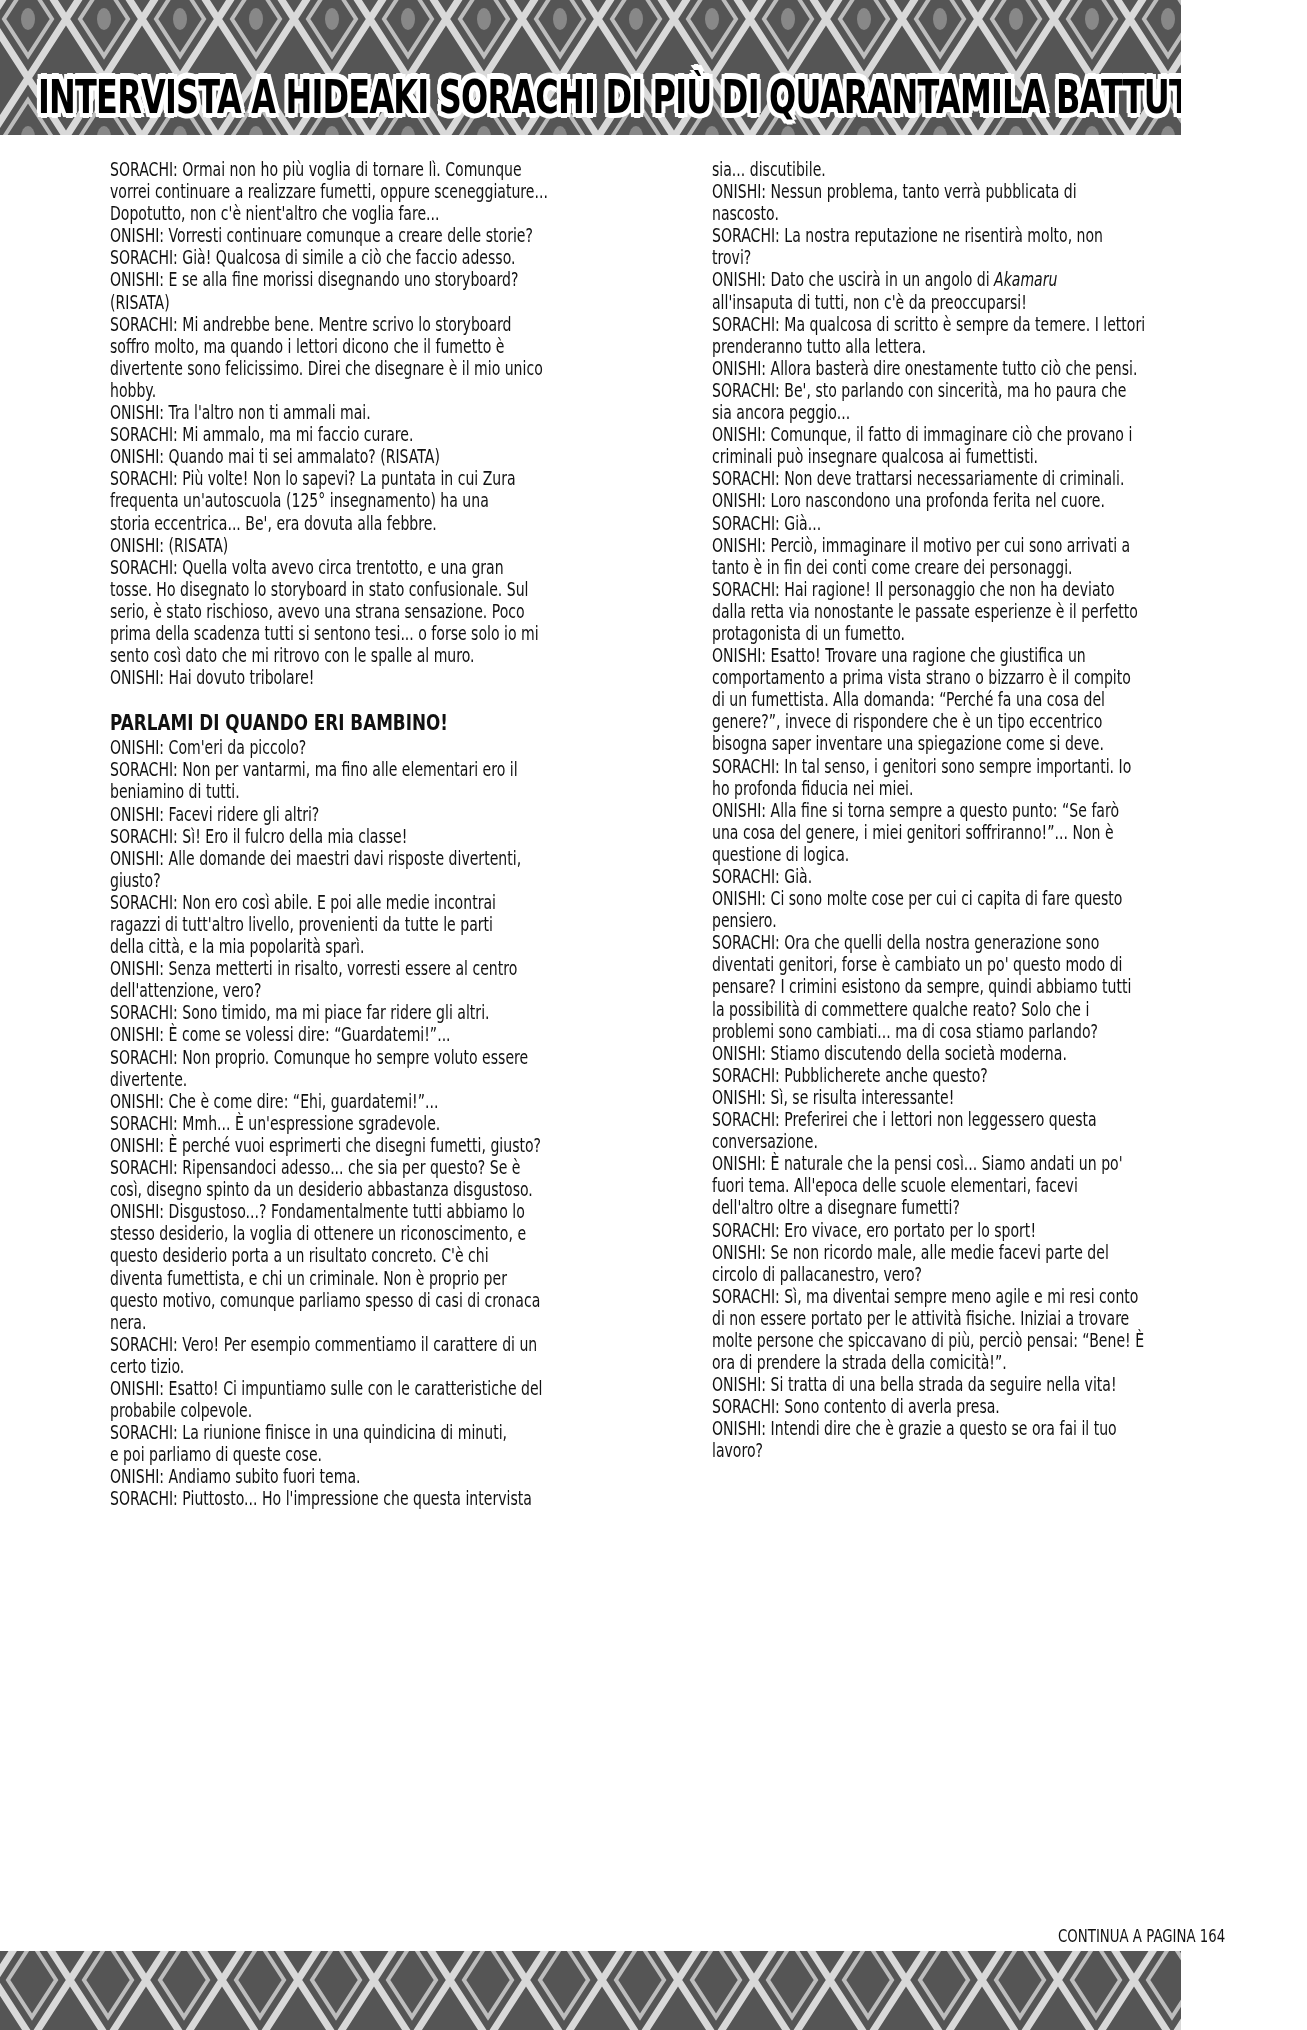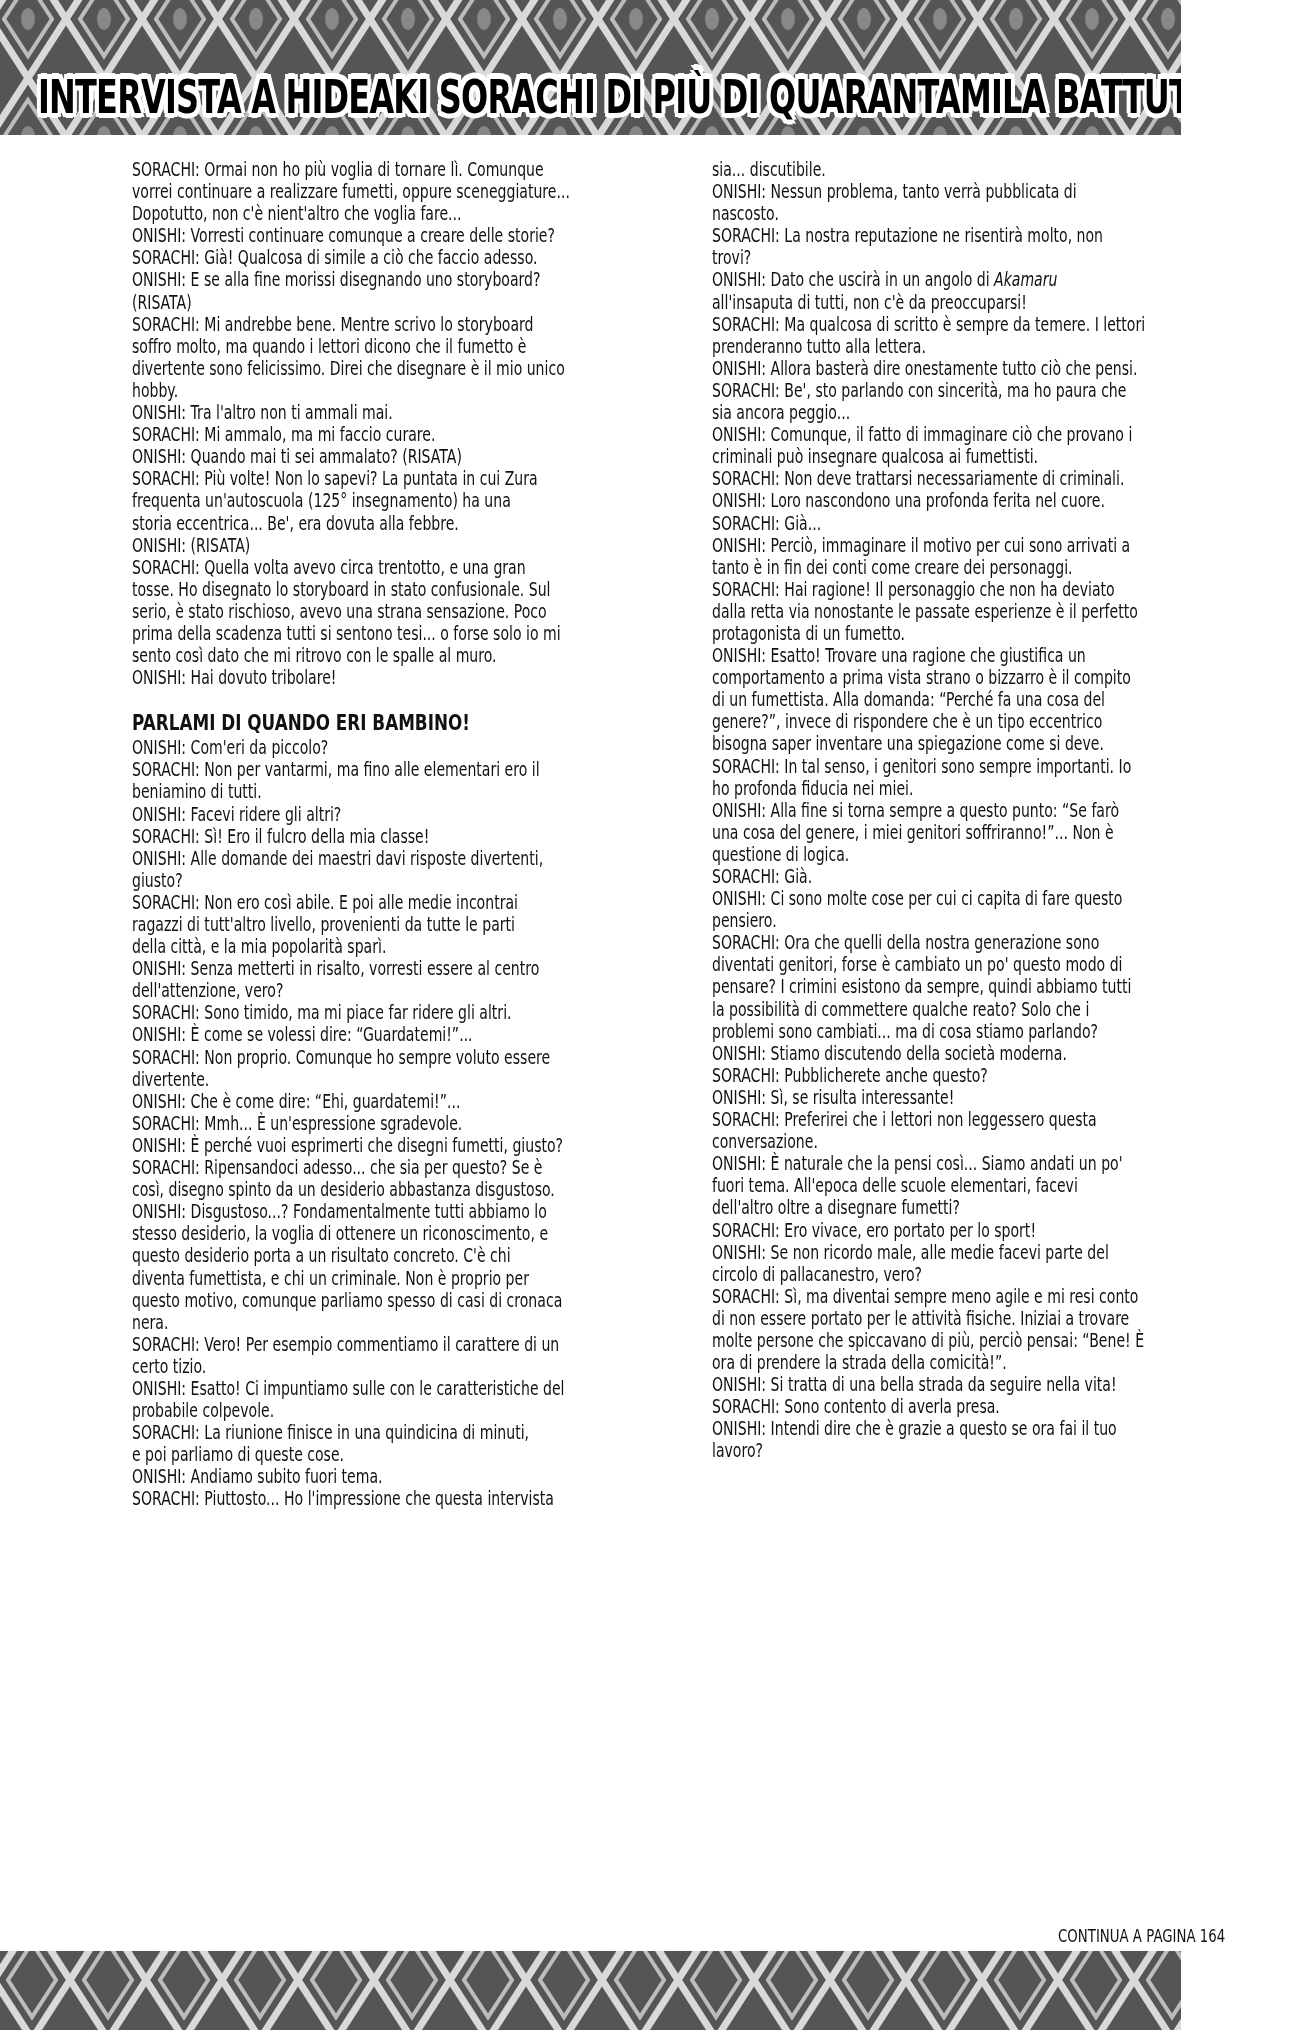--- a/index.html
+++ b/index.html
@@ -5,21 +5,21 @@
   html, body { margin: 0; padding: 0; background: #ffffff; }
   body { width: 1307px; height: 2030px; position: relative; overflow: hidden; font-family: "DejaVu Sans", sans-serif; color: #111; }
   .band { position: absolute; left: 0; width: 1181px; overflow: hidden; background-color: #5a5a5a; }
   .band svg { display: block; }
   #top-band { top: 0; height: 135px; }
   #bottom-band { top: 1951px; height: 79px; }
   .title-wrap { position: absolute; left: 38px; top: 70px; height: 62px; width: 1240px; }
   .title { position: absolute; left: 0; top: 0; white-space: nowrap; font-family: "DejaVu Sans", sans-serif; font-weight: bold; font-size: 40px; letter-spacing: -1px; color: #000; transform-origin: 0 0; transform: scaleX(0.80) scaleY(1.15);
     text-shadow: 0 0 0 #fff, 3px 0 0 #fff, -3px 0 0 #fff, 0 3px 0 #fff, 0 -3px 0 #fff, 3px 3px 0 #fff, -3px -3px 0 #fff, 3px -3px 0 #fff, -3px 3px 0 #fff, 5px 0 0 #fff, -5px 0 0 #fff, 0 5px 0 #fff, 0 -5px 0 #fff, 4px 4px 0 #fff, -4px -4px 0 #fff, 4px -4px 0 #fff, -4px 4px 0 #fff; }
   .col { position: absolute; top: 158px; width: 600px; }
-  #col-left { left: 132px; }
+  #col-left { left: 110px; }
   #col-right { left: 712px; }
   .line { height: 22.1px; line-height: 22px; white-space: nowrap; font-size: 19px; transform-origin: 0 50%; transform: scaleX(0.74); letter-spacing: 0; }
   .gap { height: 22px; }
   .heading { font-weight: bold; font-size: 21px; height: 26px; line-height: 26px; white-space: nowrap; transform-origin: 0 50%; transform: scaleX(0.80); }
   .it { font-style: italic; }
   .footer-note { position: absolute; left: 1058px; top: 1925px; font-size: 18px; white-space: nowrap; transform-origin: 0 50%; transform: scaleX(0.74); }
 </style>
 </head>
 <body>
 

